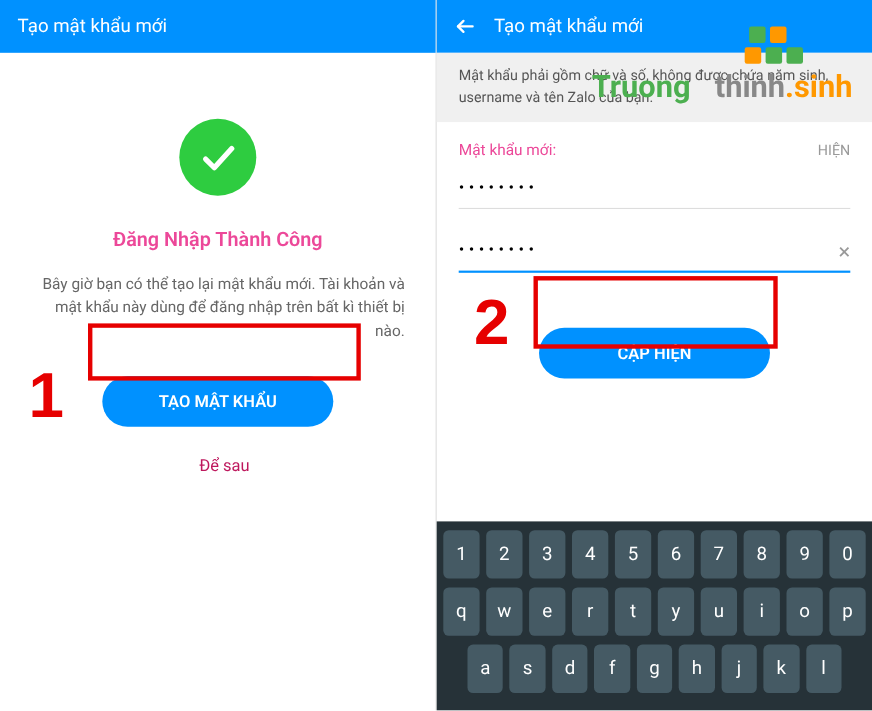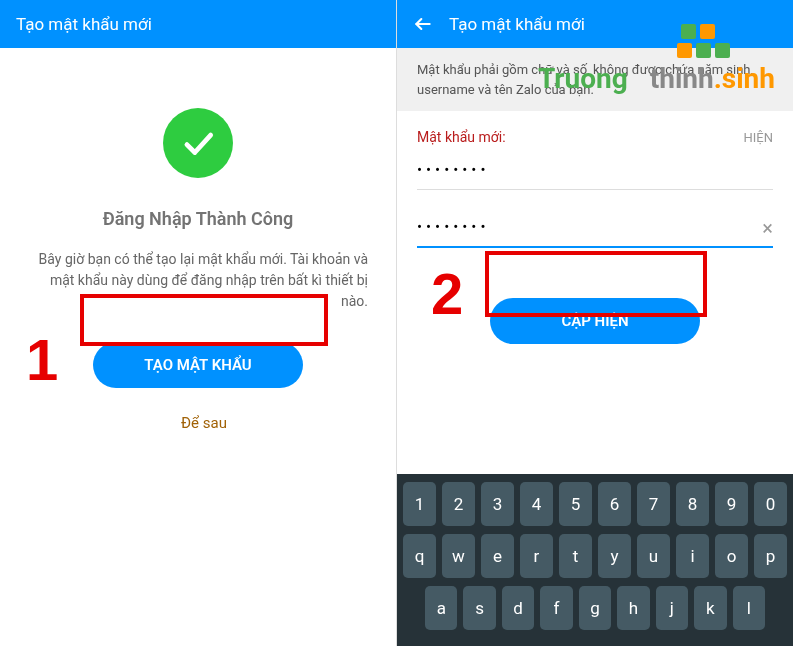--- a/index.html
+++ b/index.html
@@ -9,34 +9,34 @@
     .screen-left { border-right: 1px solid #ddd; }
     
     .header { background: #0091ff; color: #fff; padding: 14px 16px; font-size: 17px; display: flex; align-items: flex-end; gap: 16px; }
     .back-icon { width: 20px; height: 20px; cursor: pointer; }
     
     .content-left { flex: 1; display: flex; flex-direction: column; align-items: center; padding: 40px 20px; }
     
     .check-circle { width: 70px; height: 70px; border-radius: 50%; background: #2ecc40; display: flex; align-items: center; justify-content: center; margin-top: 20px; }
     .check-circle svg { width: 38px; height: 38px; }
     
-    .success-title { font-size: 18px; font-weight: 600; color: #737373; margin-top: 30px; }
+    .success-title { font-size: 18px; font-weight: 600; color: #ec4899; margin-top: 30px; }
     .success-desc { font-size: 14px; color: #666; text-align: right; margin-top: 20px; line-height: 1.5; padding: 0 8px; }
     
     .btn-primary { background: #0091ff; color: #fff; border: none; border-radius: 25px; padding: 14px 50px; font-size: 15px; font-weight: 600; cursor: pointer; margin-top: 30px; min-width: 210px; }
-    .btn-link { color: #a16207; font-size: 15px; margin-top: 26px; cursor: pointer; background: none; border: none; margin-left: 12px; }
+    .btn-link { color: #be185d; font-size: 15px; margin-top: 26px; cursor: pointer; background: none; border: none; margin-left: 12px; }
     
     .red-box { position: absolute; border: 4px solid #e60000; pointer-events: none; }
     .red-number { position: absolute; color: #e60000; font-size: 58px; font-weight: bold; font-family: Arial, sans-serif; }
     
     .hint-text { background: #f0f0f0; color: #555; font-size: 13px; padding: 12px 20px; line-height: 1.5; }
     
     .form-area { padding: 18px 20px 10px; }
     .field-row { display: flex; justify-content: space-between; align-items: center; margin-bottom: 6px; }
-    .field-label { font-size: 14px; color: #b91c1c; }
+    .field-label { font-size: 14px; color: #ec4899; }
     .field-action { font-size: 13px; color: #999; cursor: pointer; }
     
     .input-group { position: relative; margin-bottom: 18px; }
     .pwd-input { width: 100%; border: none; border-bottom: 1px solid #ddd; padding: 10px 30px 10px 0; font-size: 15px; outline: none; letter-spacing: 4px; }
     .pwd-input.active { border-bottom: 2px solid #0091ff; }
     .clear-x { position: absolute; right: 0; top: 50%; transform: translateY(-50%); color: #999; font-size: 20px; cursor: pointer; }
     
     .update-wrap { display: flex; justify-content: center; margin-top: 20px; }
     
     .keyboard { background: #263238; padding: 8px 6px; margin-top: auto; }

